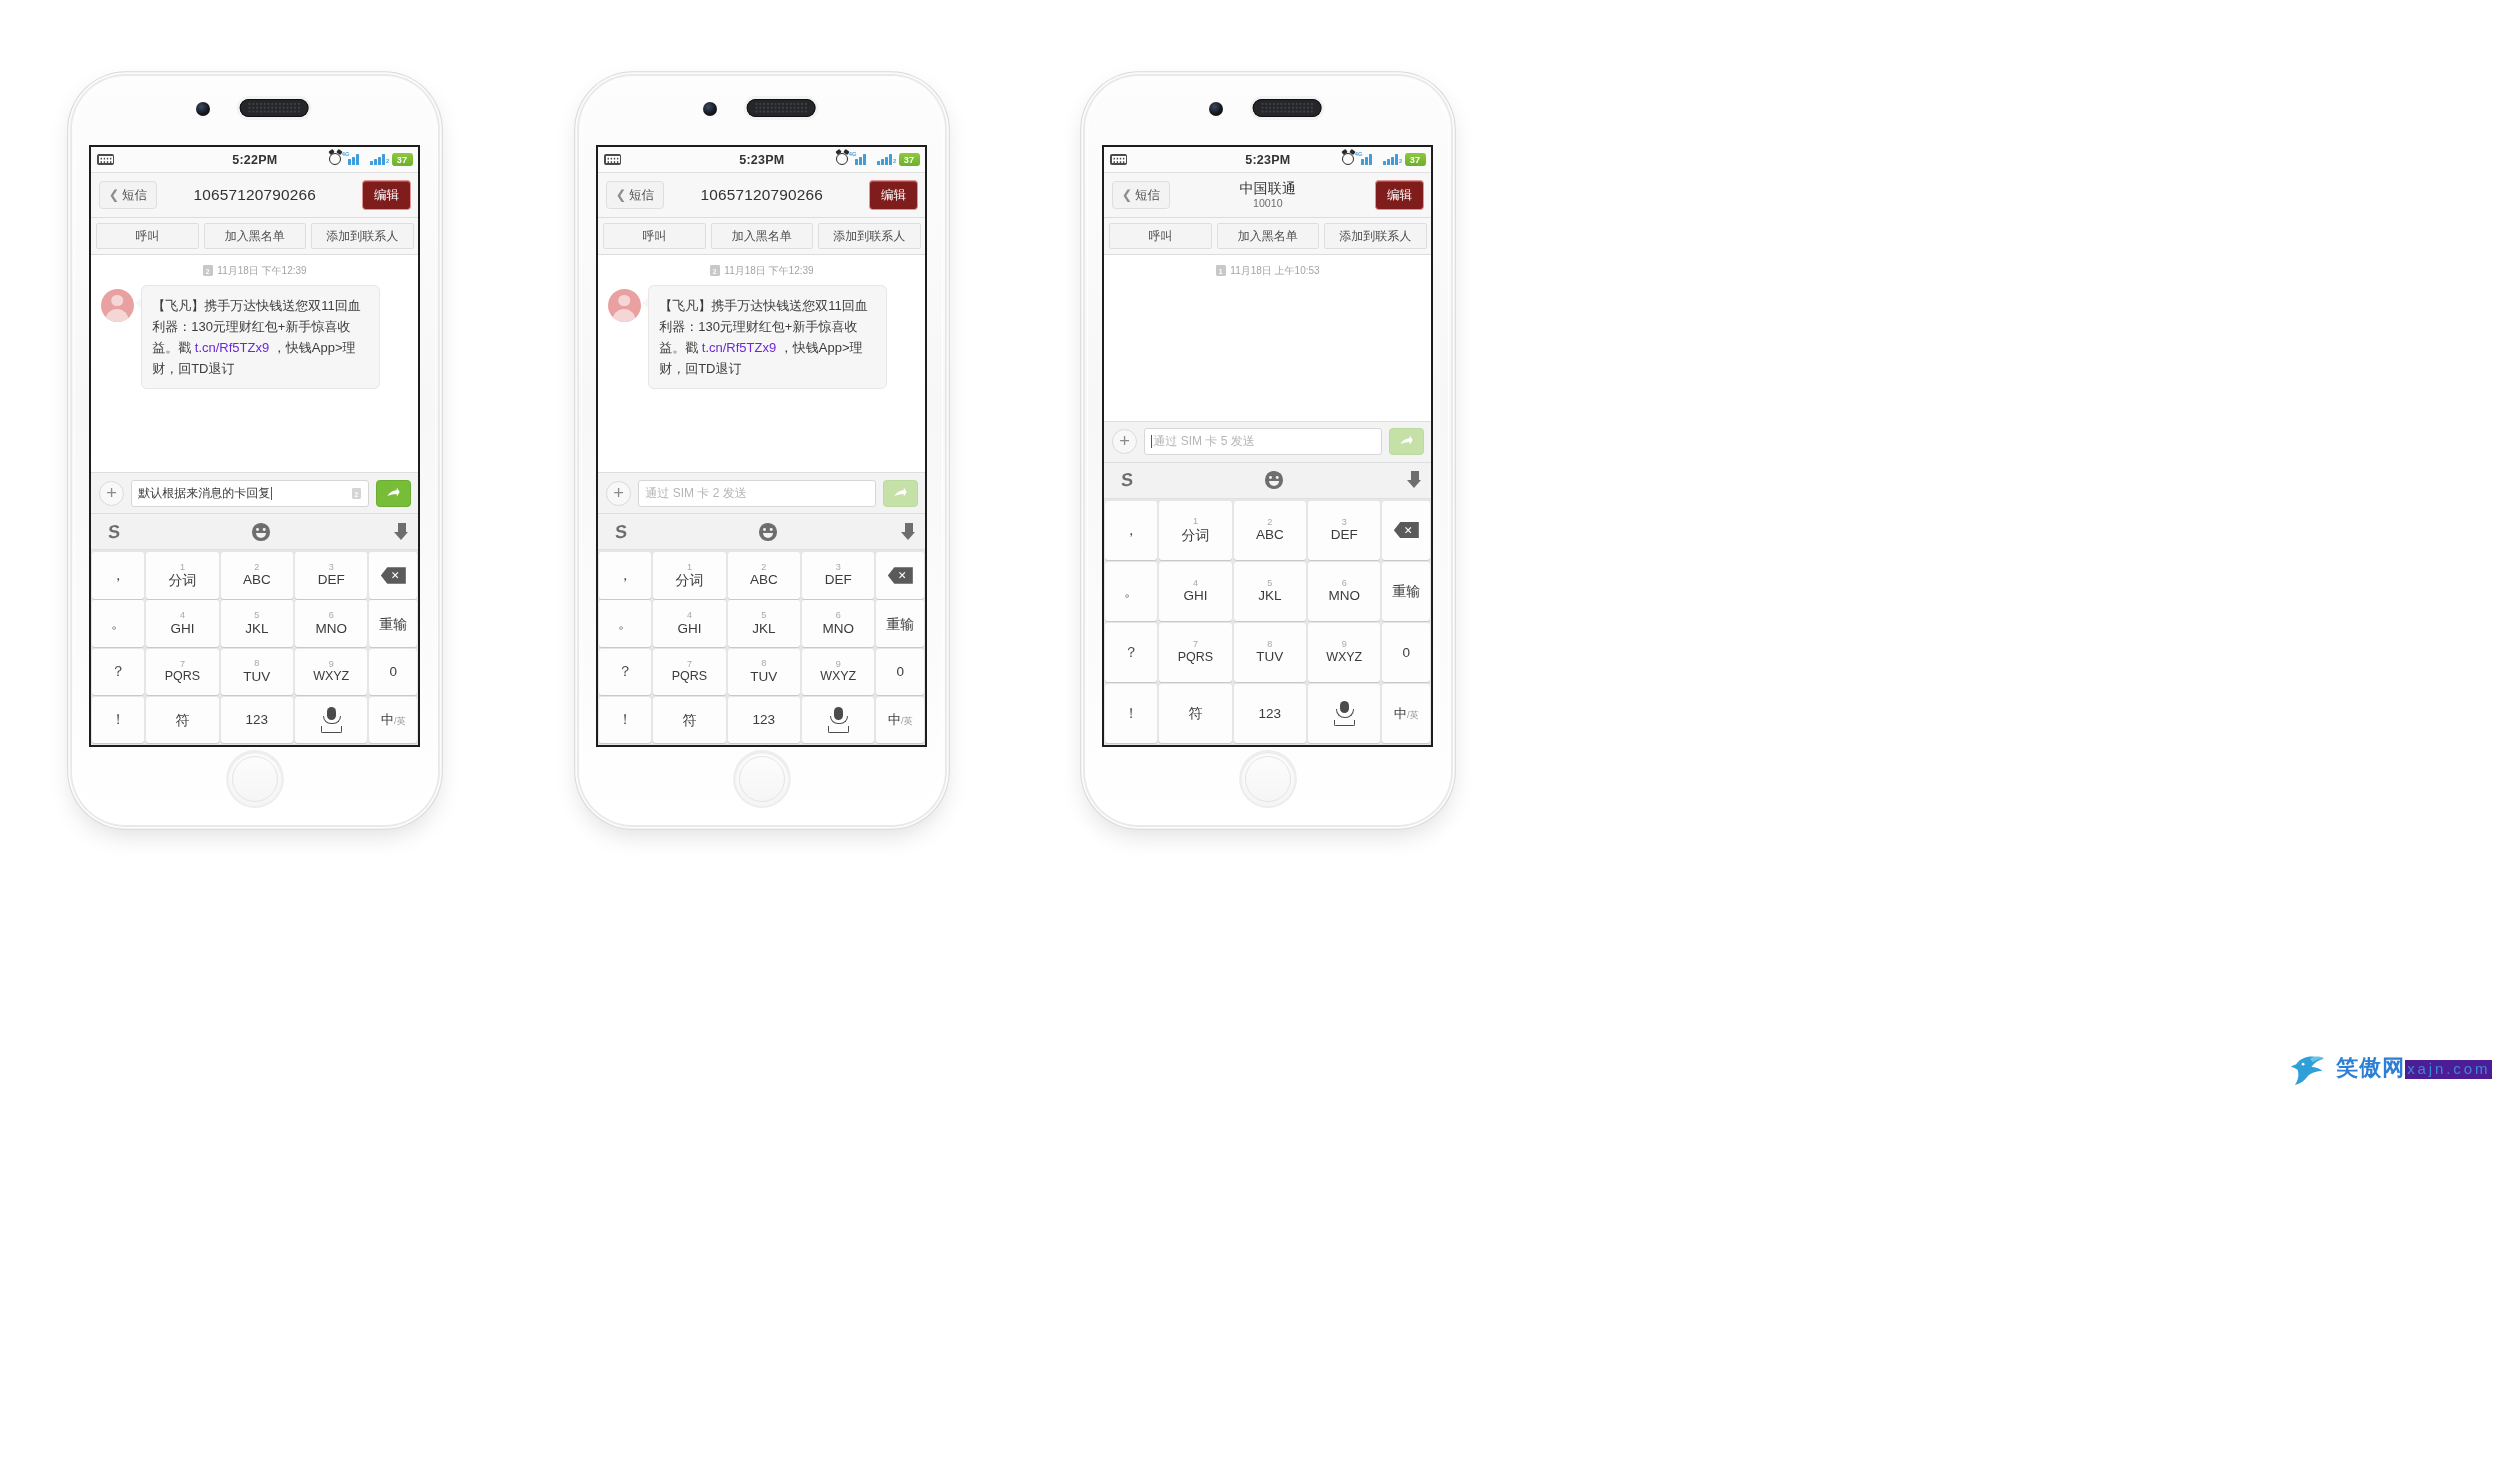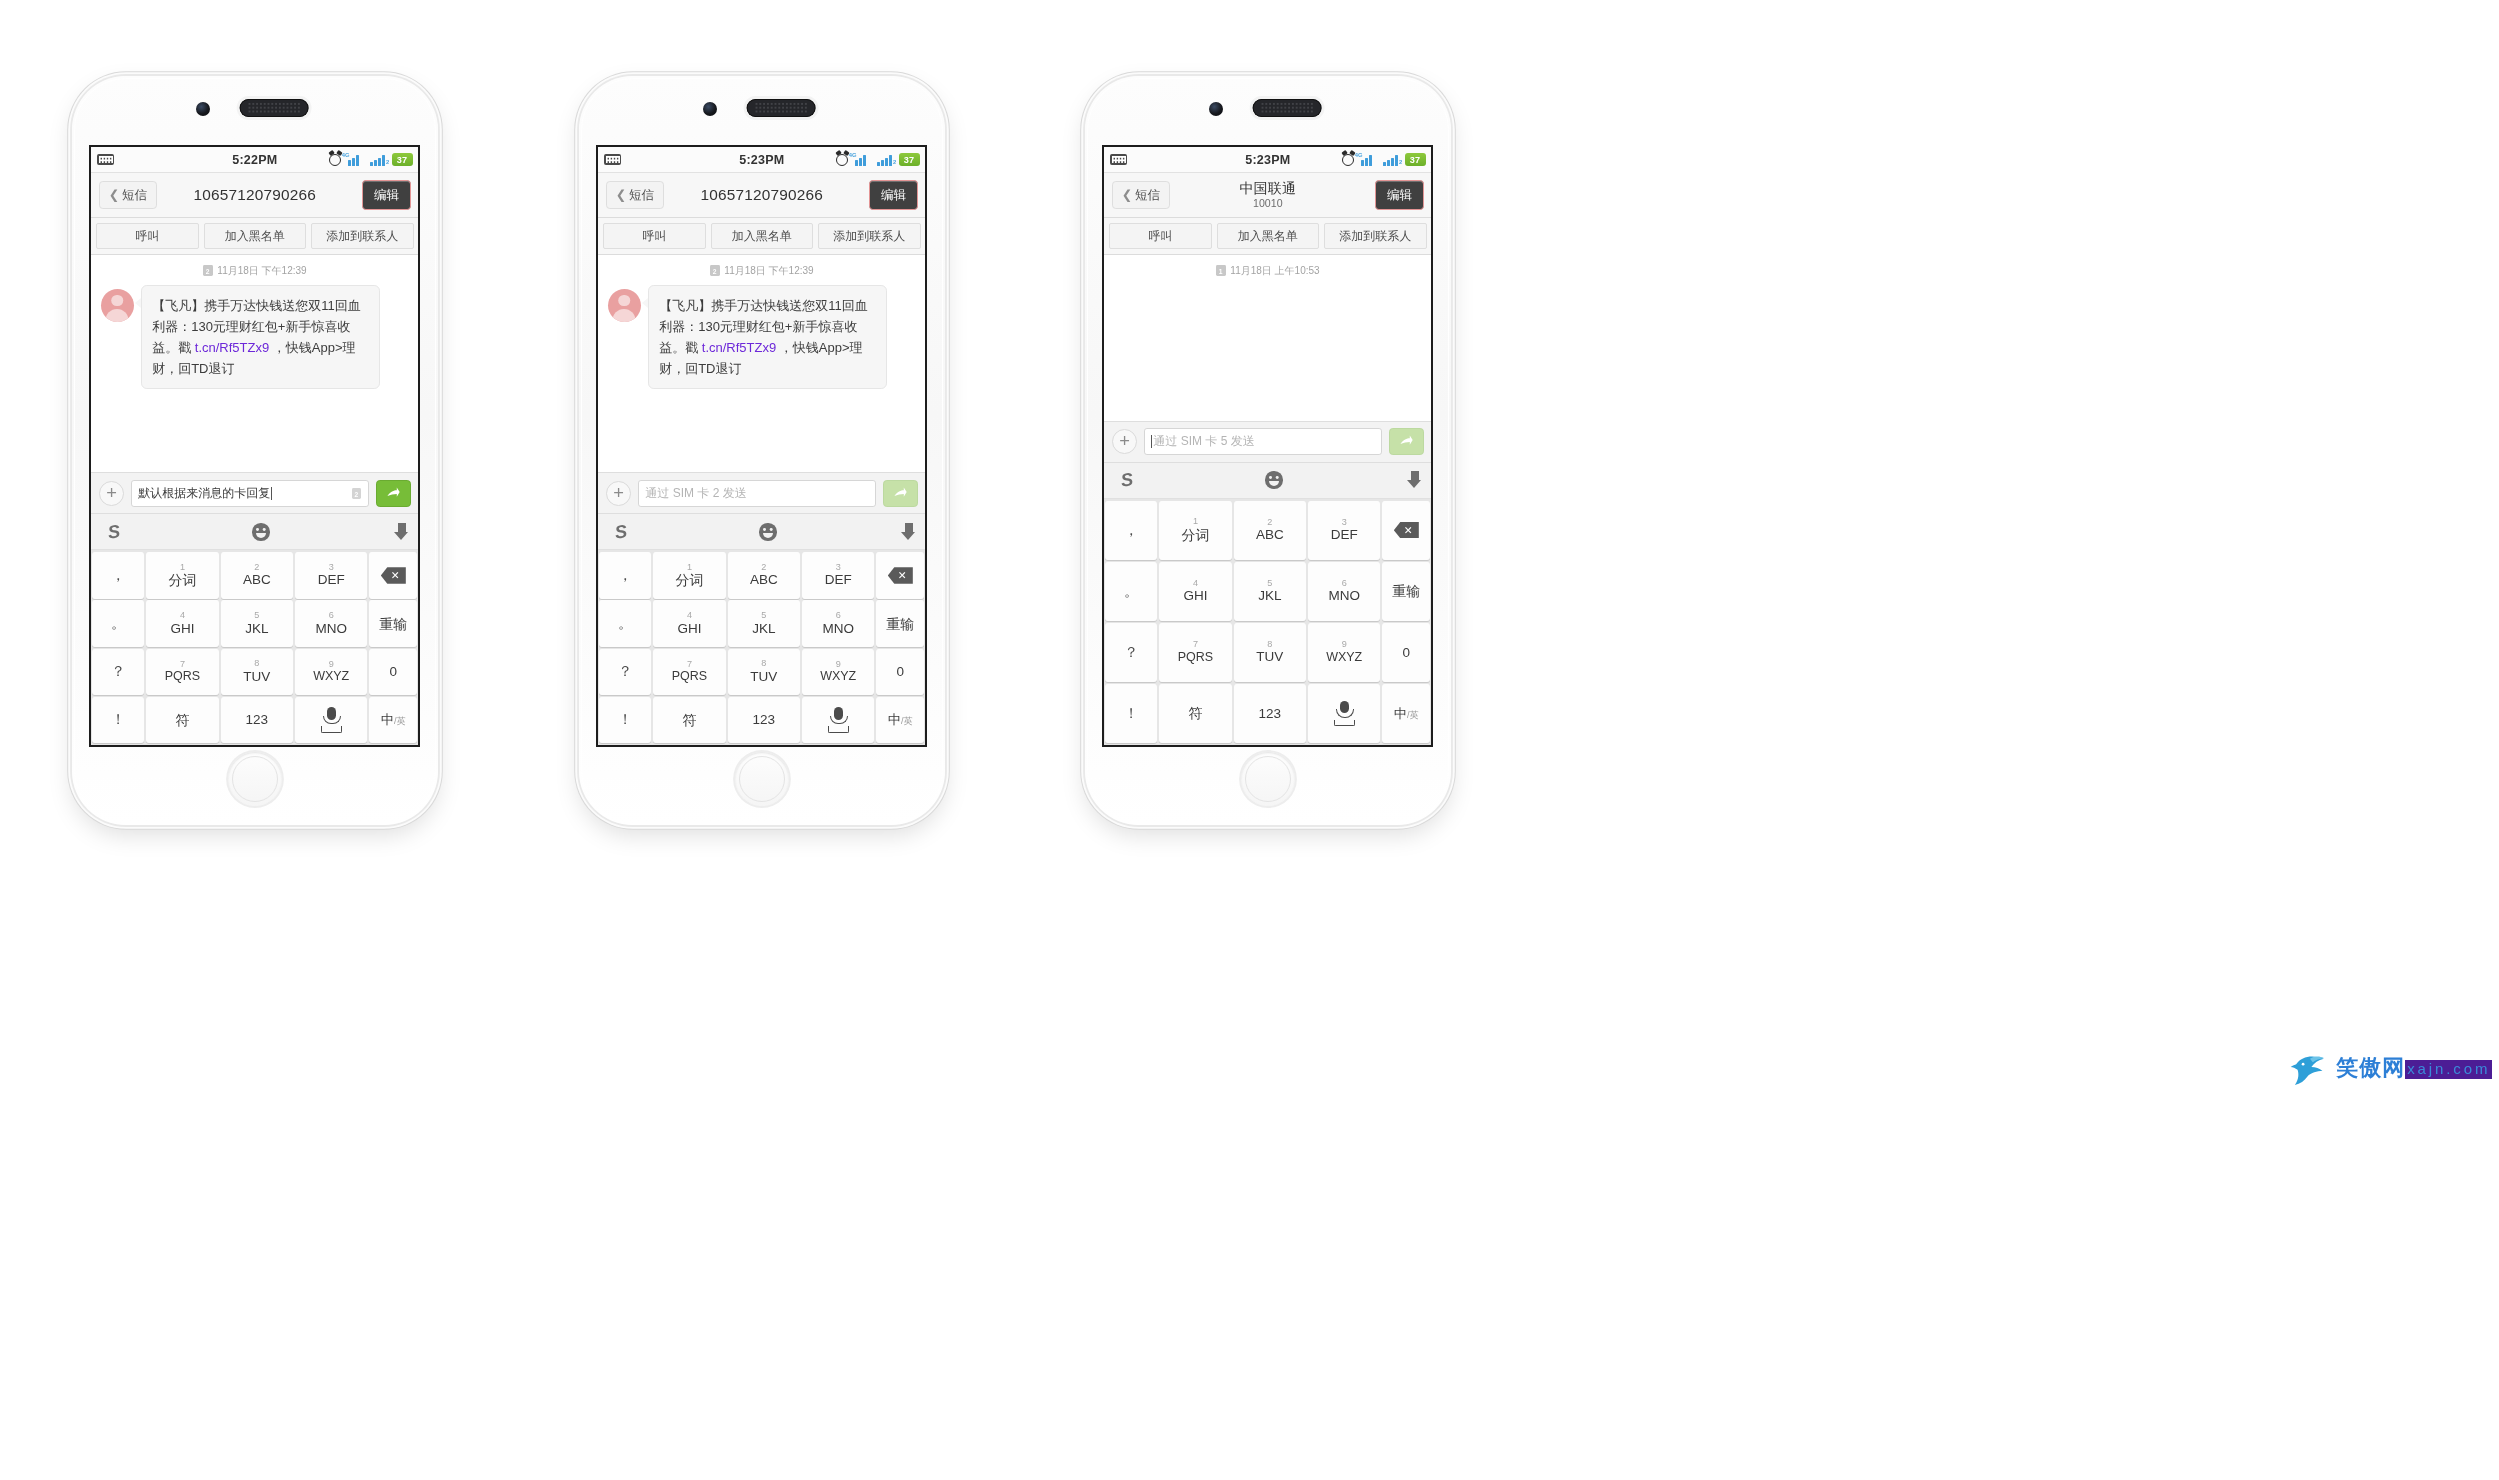--- a/index.html
+++ b/index.html
@@ -96,21 +96,21 @@
     content:""; position:absolute; inset:1.9px;
     background-image:
       linear-gradient(90deg,#fff 1.4px,transparent 1.4px),
       linear-gradient(180deg,#fff 1.4px,transparent 1.4px);
     background-size:3.1px 3.5px;
   }
   .sb-time{
     position:absolute; left:0; right:0; text-align:center;
     font-size:12.5px; font-weight:bold; color:#333; letter-spacing:0.2px;
   }
-  .sb-right{ margin-left:auto; display:flex; align-items:flex-end; gap:7px; z-index:2;}
+  .sb-right{ margin-left:auto; display:flex; align-items:flex-start; gap:7px; z-index:2;}
   .alarm{
     width:12.5px;height:12.5px;border:1.6px solid #2b2b2b;border-radius:50%;
     position:relative;
   }
   .alarm::before,.alarm::after{
     content:"";position:absolute;top:-3.8px;width:4.8px;height:3.8px;background:#2b2b2b;
     border-radius:1px;
   }
   .alarm::before{left:-1px;transform:rotate(-35deg);}
   .alarm::after{right:-1px;transform:rotate(35deg);}
@@ -151,21 +151,21 @@
   .nav-title{
     position:absolute; left:77px; right:77px;
     text-align:center;
     display:flex;flex-direction:column;align-items:center;justify-content:flex-start;
   }
   .nav-title .main{ font-size:15.4px; color:#323232; letter-spacing:0.2px;}
   .nav-title .main.two{ font-size:14px; line-height:1.1; }
   .nav-title .sub{ font-size:10.6px; color:#6d6d6d; margin-top:1px;}
   .edit-btn{
     margin-left:auto;
-    background:#404040; border:1px solid #e49595; border-radius:3.8px;
+    background:#7f1d1d; border:1px solid #e49595; border-radius:3.8px;
     color:#fff; font-size:12.5px; padding:5.8px 10.6px;
     box-shadow: inset 0 1px 0 rgba(255,255,255,.25);
   }
 
   
   .actions{
     flex:0 0 37px; height:37px;
     background:#f7f7f7; border-bottom:1px solid #dcdcdc;
     display:flex; align-items:center; gap:4.8px; padding:0 4.8px;
   }

